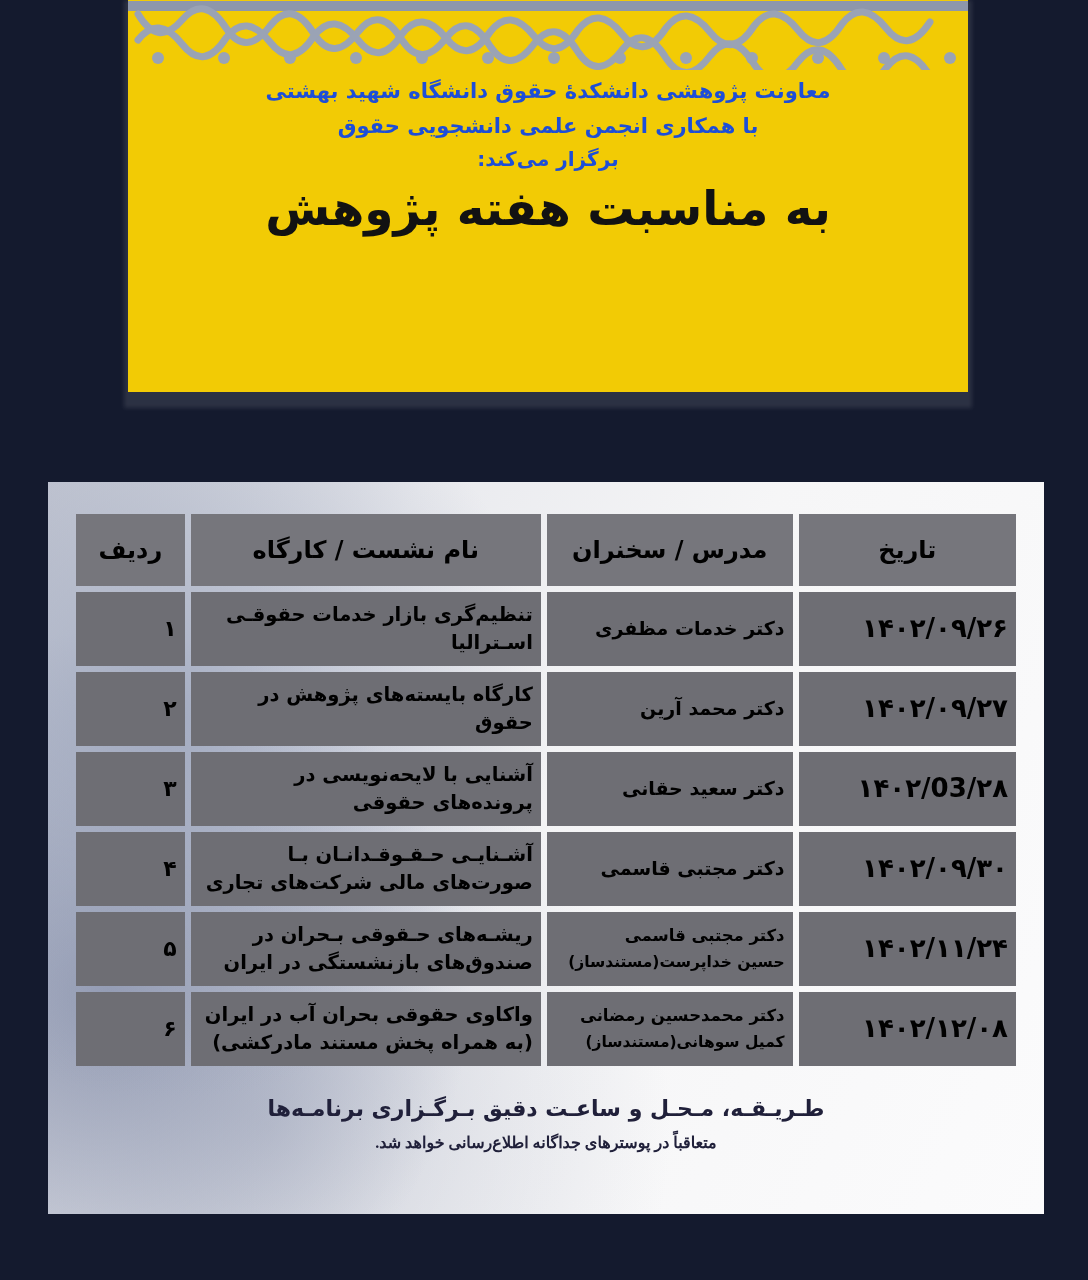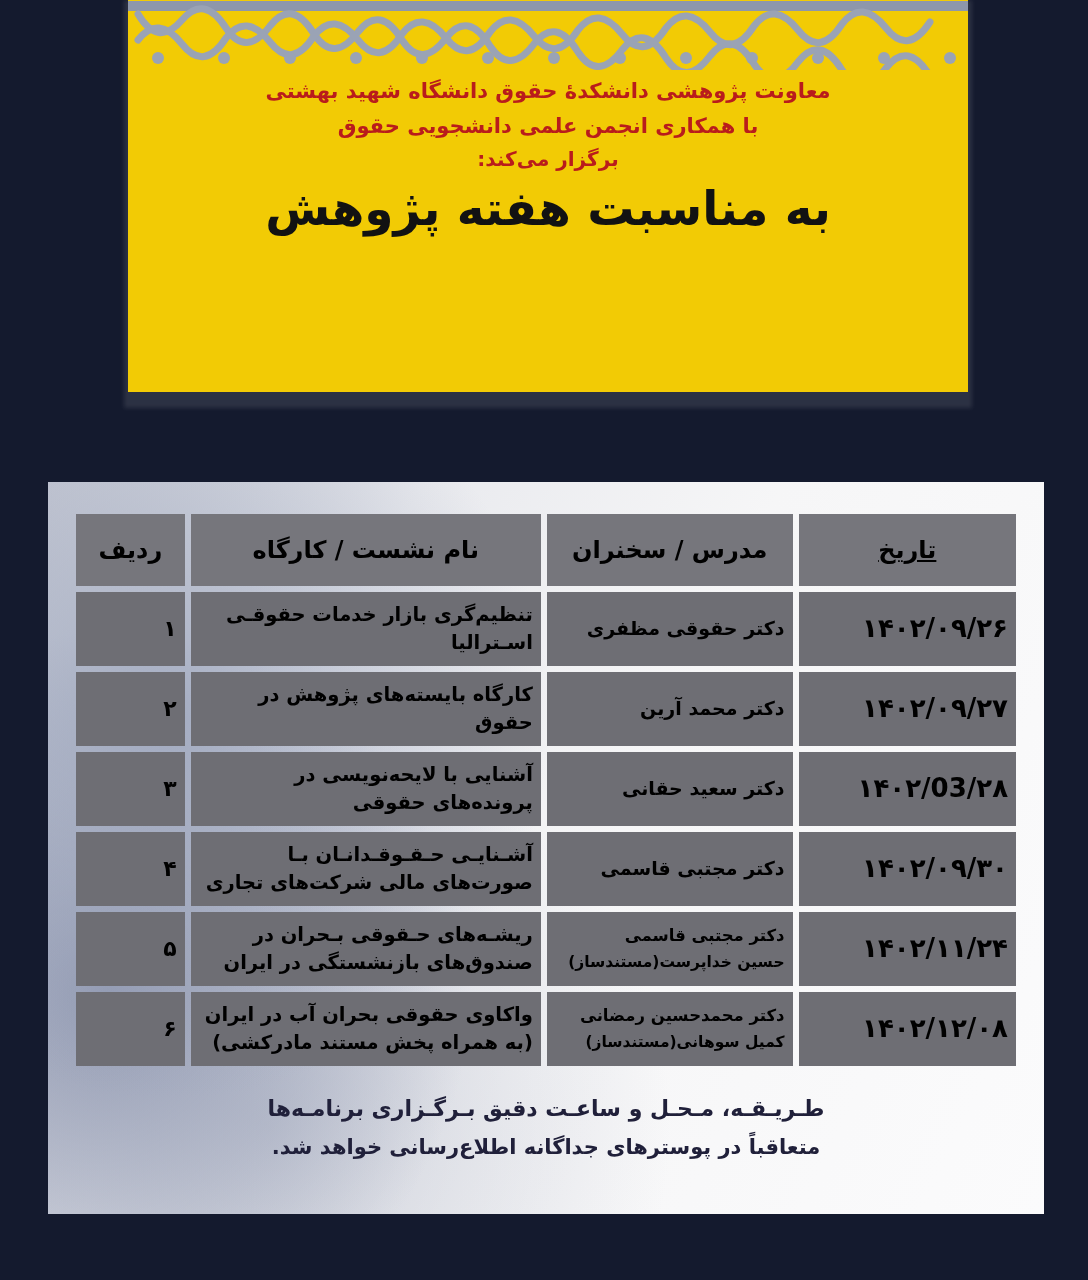--- a/index.html
+++ b/index.html
@@ -55,21 +55,21 @@
     top: 74px;
     left: 0; right: 0;
     text-align: center;
     color: #1b1b1b;
     direction: rtl;
   }
   .line-sm {
     font-size: 21px;
     font-weight: bold;
     line-height: 1.65;
-    color: #b91c1c;
+    color: #1d4ed8;
   }
   .line-sm.third { font-size: 20px; }
   .line-big {
     font-size: 47px;
     font-weight: bold;
     line-height: 1.30;
     color: #121212;
     letter-spacing: -0.5px;
     margin-top: 10px;
   }
@@ -117,39 +117,39 @@
   }
   thead th {
     background: #76767c;
     font-size: 24px;
     height: 72px;
   }
   tbody td { font-size: 19px; line-height: 1.45; }
   .col-row    { width: 100px; }
   .col-title  { width: 322px; }
   .col-person { width: 226px; }
-  .col-date   { width: 200px; text-decoration: underline; }
+  .col-date   { width: 200px; }
   tbody tr td { height: 74px; }
   td.title-cell { font-size: 19.5px; }
   td.person-cell { font-size: 19px; }
   td.person-cell .sub { display:block; font-size: 15.5px; font-weight: bold; margin-top: 3px; }
   td.person-cell.two-line { font-size: 16.5px; }
   td.date-cell { font-size: 26px; letter-spacing: 0.5px; }
   td.index-cell { font-size: 22px; }
 
   .note {
     margin-top: 18px;
     text-align: center;
     color: #20203a;
     direction: rtl;
     font-weight: bold;
     font-size: 22px;
     line-height: 1.75;
   }
-  .note .l2 { font-size: 21px; }
+  .note .l2 { font-size: 16px; font-family: Liberation Serif, serif; }
 </style>
 </head>
 <body>
 
 <div class="poster">
 
   <div class="banner-wrap">
     <div class="banner-shadow"></div>
     <div class="banner">
 
@@ -196,21 +196,21 @@
           <tr>
             <th class="col-date">تاریخ</th>
             <th class="col-person">مدرس / سخنران</th>
             <th class="col-title">نام نشست / کارگاه</th>
             <th class="col-row">ردیف</th>
           </tr>
         </thead>
         <tbody>
           <tr>
             <td class="date-cell">۱۴۰۲/۰۹/۲۶</td>
-            <td class="person-cell">دکتر حقوقی مظفری</td>
+            <td class="person-cell">دکتر خدمات مظفری</td>
             <td class="title-cell">تنظیم‌گری بازار خدمات حقوقـی اسـترالیا</td>
             <td class="index-cell">۱</td>
           </tr>
           <tr>
             <td class="date-cell">۱۴۰۲/۰۹/۲۷</td>
             <td class="person-cell">دکتر محمد آرین</td>
             <td class="title-cell">کارگاه بایسته‌های پژوهش در حقوق</td>
             <td class="index-cell">۲</td>
           </tr>
           <tr>

